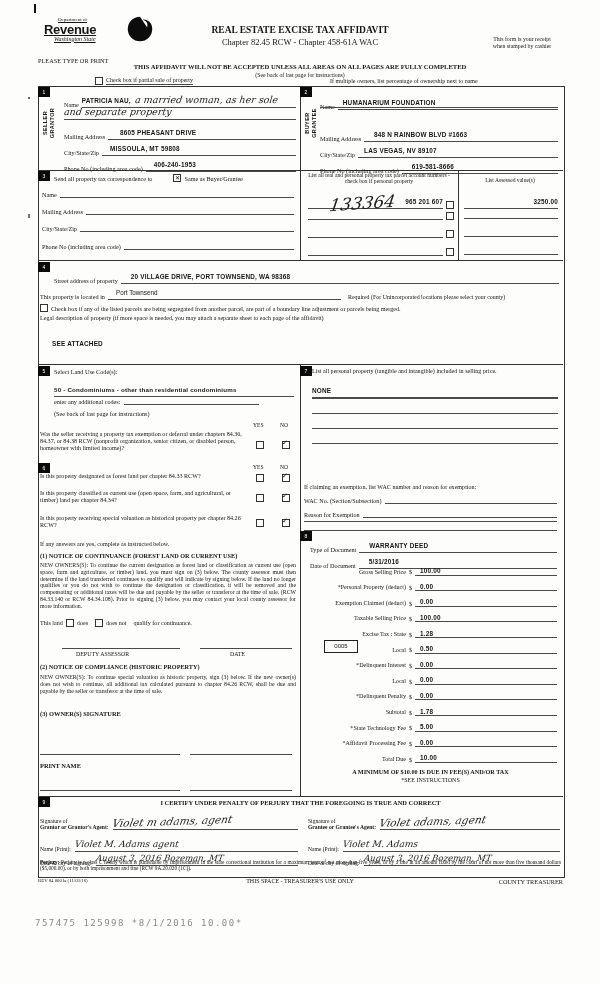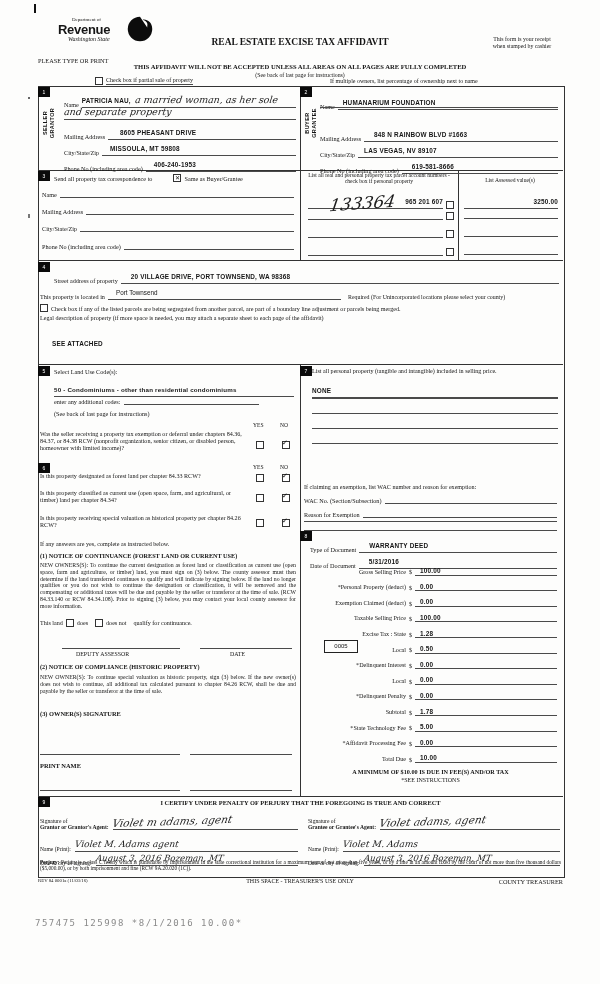--- a/index.html
+++ b/index.html
@@ -42,30 +42,31 @@
 </style>
 </head>
 <body>
 
 <div id="page">
 
   <div class="artifact" style="left:34px;top:4px;width:2px;height:9px;"></div>
   <div class="artifact" style="left:28px;top:97px;width:2px;height:2px;background:#666;"></div>
   <div class="artifact" style="left:28px;top:214px;width:2px;height:4px;background:#777;"></div>
 
-  <div class="abs" style="left:58px;top:17px;">
+  <div class="abs" style="left:44px;top:17px;text-decoration:underline;">
     <div style="font-size:5px;padding-left:14px;">Department of</div>
     <div style="font-family:'Liberation Sans',sans-serif;font-weight:bold;font-size:13px;letter-spacing:-.3px;line-height:1;">Revenue</div>
     <div style="font-style:italic;font-size:6px;padding-left:10px;">Washington State</div>
   </div>
   <svg class="abs" style="left:126px;top:15px;" width="28" height="28" viewBox="0 0 24 24">
     <path d="M12 1.5a10.5 10.5 0 1 0 10.5 10.5c0-5.5-4.2-8.6-8.2-8 3.1.9 4.6 3 3.9 5.4a4.4 4.4 0 1 1-8.6.4l-2.1.3A6.6 6.6 0 0 0 14 18.4c3.3-.8 5.2-3.6 4.8-6.9" fill="#0c0c0c"></path>
   </svg>
-  <div class="abs ctr" style="left:160px;top:37px;width:280px;">
+  <div class="abs ctr" style="left:160px;top:25px;width:280px;">
     <div class="b" style="font-size:9.5px;">REAL ESTATE EXCISE TAX AFFIDAVIT</div>
+    <div style="font-size:8.5px;margin-top:2px;">Chapter 82.45 RCW - Chapter 458-61A WAC</div>
   </div>
   <div class="abs ctr" style="left:476px;top:36px;width:92px;font-size:5.8px;">
     <div>This form is your receipt</div>
     <div>when stamped by cashier</div>
   </div>
   <div class="abs" style="left:38px;top:57px;font-size:6.3px;">PLEASE TYPE OR PRINT</div>
   <div class="abs ctr b" style="left:0;top:63px;width:600px;font-size:6.6px;">THIS AFFIDAVIT WILL NOT BE ACCEPTED UNLESS ALL AREAS ON ALL PAGES ARE FULLY COMPLETED</div>
   <div class="abs ctr" style="left:0;top:71.5px;width:600px;font-size:5.8px;">(See back of last page for instructions)</div>
   <div class="abs row" style="left:95px;top:77px;">
     <span class="cb"></span>

